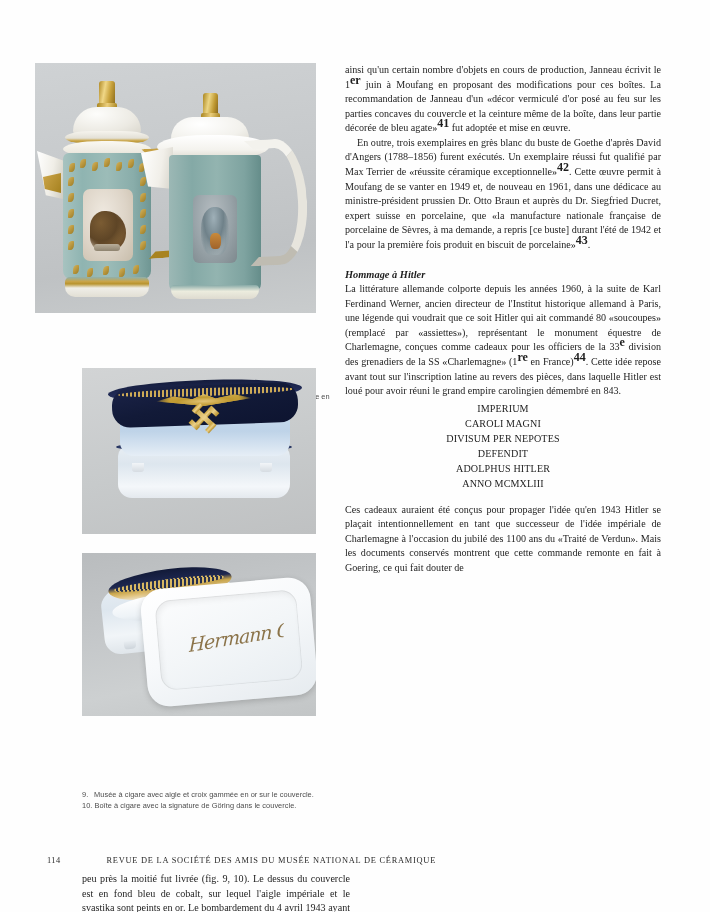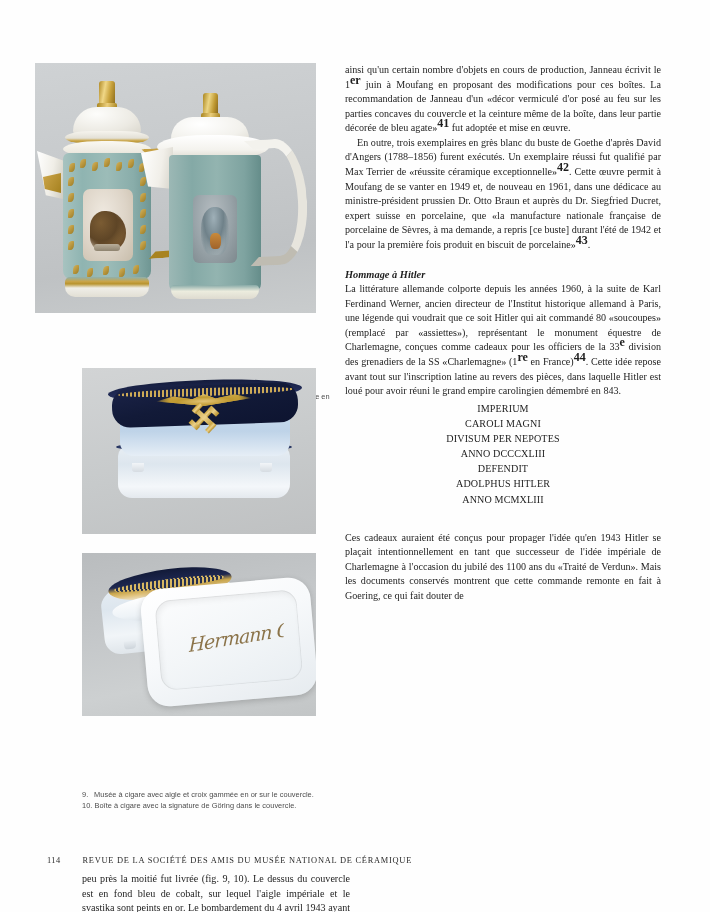--- a/index.html
+++ b/index.html
@@ -353,21 +353,21 @@
     font-size: 10.1px;
     line-height: 1.445;
     color: #1d1d1d;
   }
   .right-col p {
     margin: 0;
     text-align: justify;
     text-justify: inter-word;
   }
   .right-col p.indent { text-indent: 12px; }
-  .right-col p.gap { margin-top: 24px; }
+  .right-col p.gap { margin-top: 11px; }
 
   h2.subhead {
     margin: 15px 0 1px 0;
     font-size: 10.4px;
     font-style: italic;
     font-weight: bold;
     line-height: 1.3;
     text-align: left;
   }
 
@@ -391,24 +391,24 @@
   .footer {
     position: absolute;
     left: 47px;
     top: 856px;
     width: 614px;
     font-size: 8.4px;
     letter-spacing: .09em;
     color: #2a2a2a;
     display: flex;
     align-items: baseline;
-    gap: 22px;
+    gap: 10px;
   }
   .footer .folio { font-weight: normal; letter-spacing: .05em; }
-  .footer .journal { text-transform: uppercase; }
+  .footer .journal { text-transform: uppercase; margin-left: 36px; }
 </style>
 </head>
 <body>
 
 <div class="page">
 
   <div class="left-col">
 
     <div class="figure-block">
       <div class="photo photo-pots">
@@ -528,21 +528,20 @@
     <p class="indent"><span>En outre, trois exemplaires en grès blanc du buste de Goethe d'après David d'Angers (1788–1856) furent exécutés. Un exemplaire réussi fut qualifié par Max Terrier de «réussite céramique exceptionnelle»</span><sup class="note">42</sup><span>. Cette œuvre permit à Moufang de se vanter en 1949 et, de nouveau en 1961, dans une dédicace au ministre-président prussien Dr. Otto Braun et auprès du Dr. Siegfried Ducret, expert suisse en porcelaine, que «la manufacture nationale française de porcelaine de Sèvres, à ma demande, a repris [ce buste] durant l'été de 1942 et l'a pour la première fois produit en biscuit de porcelaine»</span><sup class="note">43</sup><span>.</span></p>
 
     <h2 class="subhead">Hommage à Hitler</h2>
 
     <p><span>La littérature allemande colporte depuis les années 1960, à la suite de Karl Ferdinand Werner, ancien directeur de l'Institut historique allemand à Paris, une légende qui voudrait que ce soit Hitler qui ait commandé 80 «soucoupes» (remplacé par «assiettes»), représentant le monument équestre de Charlemagne, conçues comme cadeaux pour les officiers de la 33</span><sup class="note">e</sup><span> division des grenadiers de la SS «Charlemagne» (1</span><sup class="note">re</sup><span> en France)</span><sup class="note">44</sup><span>. Cette idée repose avant tout sur l'inscription latine au revers des pièces, dans laquelle Hitler est loué pour avoir réuni le grand empire carolingien démembré en 843.</span></p>
 
     <div class="inscription">
       <div>IMPERIUM</div>
       <div>CAROLI MAGNI</div>
       <div>DIVISUM PER NEPOTES</div>
-      <div>ANNO DCCCXLIII</div>
       <div>DEFENDIT</div>
       <div>ADOLPHUS HITLER</div>
       <div>ANNO MCMXLIII</div>
     </div>
 
 
     <p class="gap">Ces cadeaux auraient été conçus pour propager l'idée qu'en 1943 Hitler se plaçait intentionnellement en tant que successeur de l'idée impériale de Charlemagne à l'occasion du jubilé des 1100 ans du «Traité de Verdun». Mais les documents conservés montrent que cette commande remonte en fait à Goering, ce qui fait douter de</p>
 
   </div>
 

